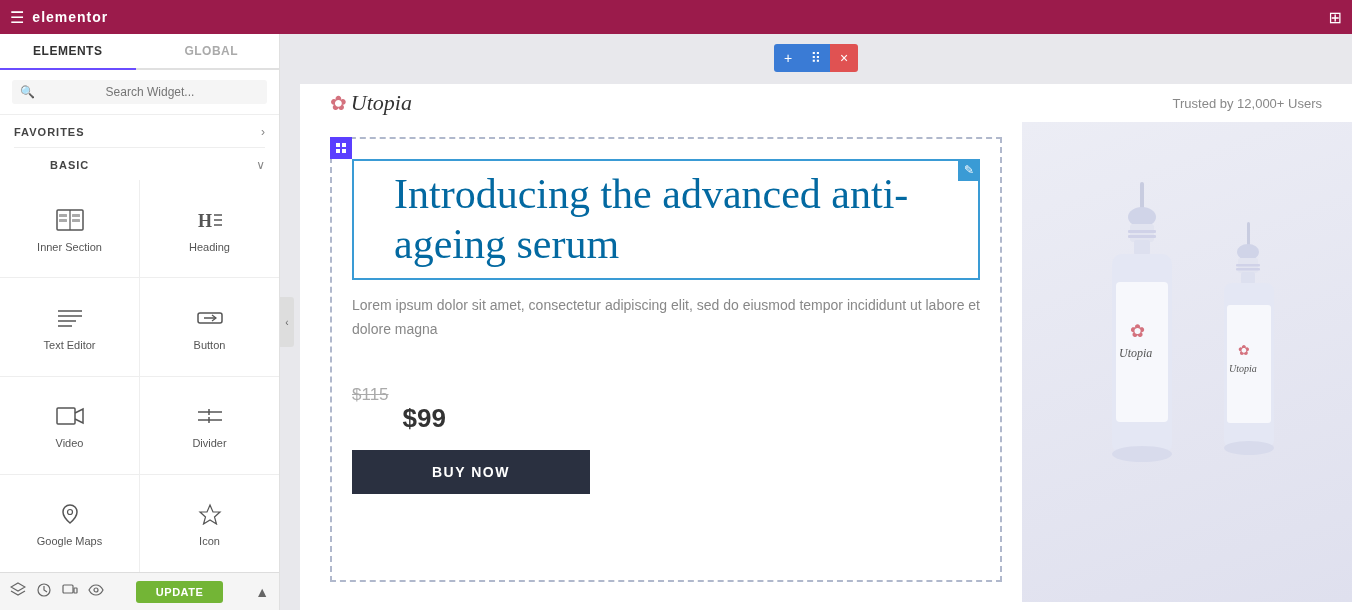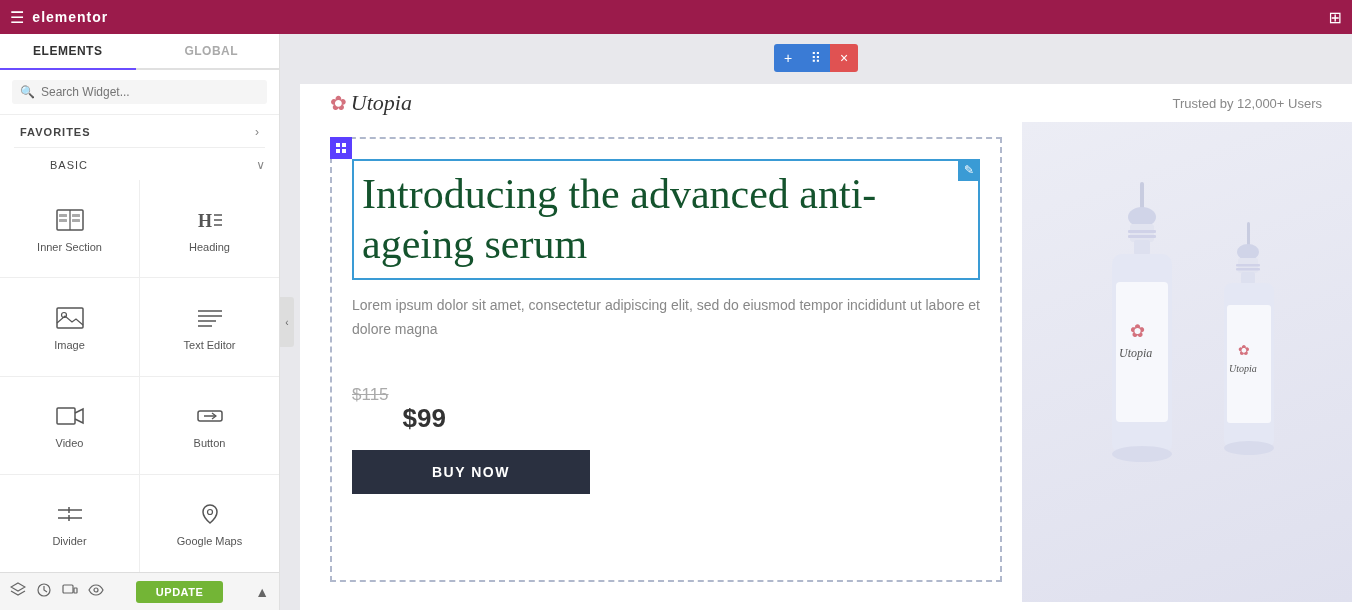--- a/index.html
+++ b/index.html
@@ -73,29 +73,30 @@
       padding: 5px 8px;
       gap: 6px;
     }
     .search-input-wrapper input {
       border: none;
       background: transparent;
       font-size: 12px;
       color: #888;
       width: 100%;
       outline: none;
+      text-align: center;
     }
     .search-input-icon { color: #aaa; font-size: 12px; }
 
     
     .section-header {
       display: flex;
       align-items: center;
       justify-content: space-between;
-      padding: 10px 20px 8px;
+      padding: 10px 14px 8px;
       cursor: pointer;
     }
     .section-header-label {
       font-size: 11px;
       font-weight: 700;
       color: #444;
       letter-spacing: 1px;
       text-transform: uppercase;
     }
     .section-chevron { color: #888; font-size: 12px; }
@@ -110,21 +111,21 @@
     
     .basic-section-header {
       display: flex;
       align-items: center;
       justify-content: space-between;
       padding: 10px 14px 8px;
       cursor: pointer;
     }
     .basic-label {
       font-size: 11px;
-      font-weight: 400;
+      font-weight: 700;
       color: #444;
       letter-spacing: 1px;
       text-transform: uppercase;
       padding-left: 36px;
     }
 
     
     .widget-grid {
       display: grid;
       grid-template-columns: 1fr 1fr;
@@ -309,62 +310,52 @@
           <svg width="28" height="22" viewBox="0 0 28 22" fill="none">
             <text x="2" y="18" font-family="Georgia,serif" font-size="18" font-weight="700" fill="#555">H</text>
             <line x1="18" y1="6" x2="26" y2="6" stroke="#555" stroke-width="1.5"></line>
             <line x1="18" y1="11" x2="26" y2="11" stroke="#555" stroke-width="1.5"></line>
             <line x1="18" y1="16" x2="26" y2="16" stroke="#555" stroke-width="1.5"></line>
           </svg>
         </span>
         <span class="widget-label">Heading</span>
       </div>
 
-      <div class="widget-item">
-        <span class="widget-icon">
-          <svg width="28" height="22" viewBox="0 0 28 22" fill="none">
-            <rect x="1" y="1" width="26" height="20" rx="1" stroke="#555" stroke-width="1.5" fill="none"></rect>
-            <circle cx="8" cy="8" r="2.5" stroke="#555" stroke-width="1.2" fill="none"></circle>
-            <polyline points="1,16 9,9 16,15 20,12 27,18" stroke="#555" stroke-width="1.2" fill="none"></polyline>
-          </svg>
-        </span>
-        <span class="widget-label">Image</span>
-      </div>
 
       <div class="widget-item">
         <span class="widget-icon">
           <svg width="28" height="22" viewBox="0 0 28 22" fill="none">
             <line x1="2" y1="4" x2="26" y2="4" stroke="#555" stroke-width="1.5"></line>
             <line x1="2" y1="9" x2="26" y2="9" stroke="#555" stroke-width="1.5"></line>
             <line x1="2" y1="14" x2="20" y2="14" stroke="#555" stroke-width="1.5"></line>
             <line x1="2" y1="19" x2="16" y2="19" stroke="#555" stroke-width="1.5"></line>
           </svg>
         </span>
         <span class="widget-label">Text Editor</span>
       </div>
 
       <div class="widget-item">
         <span class="widget-icon">
           <svg width="28" height="22" viewBox="0 0 28 22" fill="none">
-            <rect x="1" y="3" width="18" height="16" rx="1" stroke="#555" stroke-width="1.5" fill="none"></rect>
-            <polyline points="19,8 27,4 27,18 19,14" stroke="#555" stroke-width="1.5" fill="none"></polyline>
-          </svg>
-        </span>
-        <span class="widget-label">Video</span>
-      </div>
-
-      <div class="widget-item">
-        <span class="widget-icon">
-          <svg width="28" height="22" viewBox="0 0 28 22" fill="none">
             <rect x="2" y="6" width="24" height="10" rx="2" stroke="#555" stroke-width="1.5" fill="none"></rect>
             <line x1="8" y1="11" x2="20" y2="11" stroke="#555" stroke-width="1.5"></line>
             <polyline points="16,8 20,11 16,14" stroke="#555" stroke-width="1.2" fill="none"></polyline>
           </svg>
         </span>
         <span class="widget-label">Button</span>
+      </div>
+
+      <div class="widget-item">
+        <span class="widget-icon">
+          <svg width="28" height="22" viewBox="0 0 28 22" fill="none">
+            <rect x="1" y="3" width="18" height="16" rx="1" stroke="#555" stroke-width="1.5" fill="none"></rect>
+            <polyline points="19,8 27,4 27,18 19,14" stroke="#555" stroke-width="1.5" fill="none"></polyline>
+          </svg>
+        </span>
+        <span class="widget-label">Video</span>
       </div>
 
       <div class="widget-item">
         <span class="widget-icon">
           <svg width="28" height="22" viewBox="0 0 28 22" fill="none">
             <line x1="2" y1="7" x2="26" y2="7" stroke="#555" stroke-width="1.5"></line>
             <line x1="13" y1="4" x2="13" y2="10" stroke="#555" stroke-width="1.5"></line>
             <line x1="2" y1="15" x2="26" y2="15" stroke="#555" stroke-width="1.5"></line>
             <line x1="13" y1="12" x2="13" y2="18" stroke="#555" stroke-width="1.5"></line>
           </svg>
@@ -376,20 +367,28 @@
       <div class="widget-item">
         <span class="widget-icon">
           <svg width="28" height="22" viewBox="0 0 28 22" fill="none">
             <path d="M14 2 C10,2 7,5 7,9 C7,14 14,20 14,20 C14,20 21,14 21,9 C21,5 18,2 14,2Z" stroke="#555" stroke-width="1.5" fill="none"></path>
             <circle cx="14" cy="9" r="2.5" stroke="#555" stroke-width="1.2" fill="none"></circle>
           </svg>
         </span>
         <span class="widget-label">Google Maps</span>
       </div>
 
+      <div class="widget-item">
+        <span class="widget-icon">
+          <svg width="28" height="22" viewBox="0 0 28 22" fill="none">
+            <polygon points="14,2 17,9 24,9 18.5,14 20.5,21 14,17 7.5,21 9.5,14 4,9 11,9" stroke="#555" stroke-width="1.2" fill="none"></polygon>
+          </svg>
+        </span>
+        <span class="widget-label">Icon</span>
+      </div>
 
     </div>
 
     <div class="sidebar-footer">
       <div class="footer-left">
         <span class="footer-icon">
           <svg width="16" height="16" viewBox="0 0 16 16" fill="none">
             <polygon points="8,1 15,5 8,9 1,5" stroke="#666" stroke-width="1.2" fill="none"></polygon>
             <polyline points="1,9 8,13 15,9" stroke="#666" stroke-width="1.2" fill="none"></polyline>
           </svg>
@@ -450,21 +449,21 @@
                 <rect x="7" y="1" width="4" height="4" fill="white"></rect>
                 <rect x="1" y="7" width="4" height="4" fill="white"></rect>
                 <rect x="7" y="7" width="4" height="4" fill="white"></rect>
               </svg>
             </div>
 
             
             <div style="border: 2px solid #3a9bd5; position:relative; padding: 8px; margin-bottom: 14px;">
 
               <div style="position:absolute; top:-2px; right:-2px; background:#3a9bd5; color:white; width:22px; height:22px; display:flex; align-items:center; justify-content:center; font-size:12px; cursor:pointer;">✎</div>
-              <h1 style="font-size: 42px; color: #14532d; font-weight:400; line-height:1.2; font-family:Georgia,serif;">Introducing the advanced anti-ageing serum</h1>
+              <h1 style="font-size: 42px; color: #0369a1; font-weight:400; line-height:1.2; font-family:Georgia,serif;margin-left:32px;">Introducing the advanced anti-ageing serum</h1>
             </div>
 
             
             <p style="font-size:14px; color:#888; line-height:1.7; margin-bottom:14px;">Lorem ipsum dolor sit amet, consectetur adipiscing elit, sed do eiusmod tempor incididunt ut labore et dolore magna</p>
 
             
             <div style="display:flex; align-items:center; gap:14px; margin-bottom:16px;">
               <span style="font-size:17px; color:#aaa; text-decoration:line-through;">$115</span>
               <span style="font-size:26px; color:#333; font-weight:600;margin-top:48px;">$99</span>
             </div>

